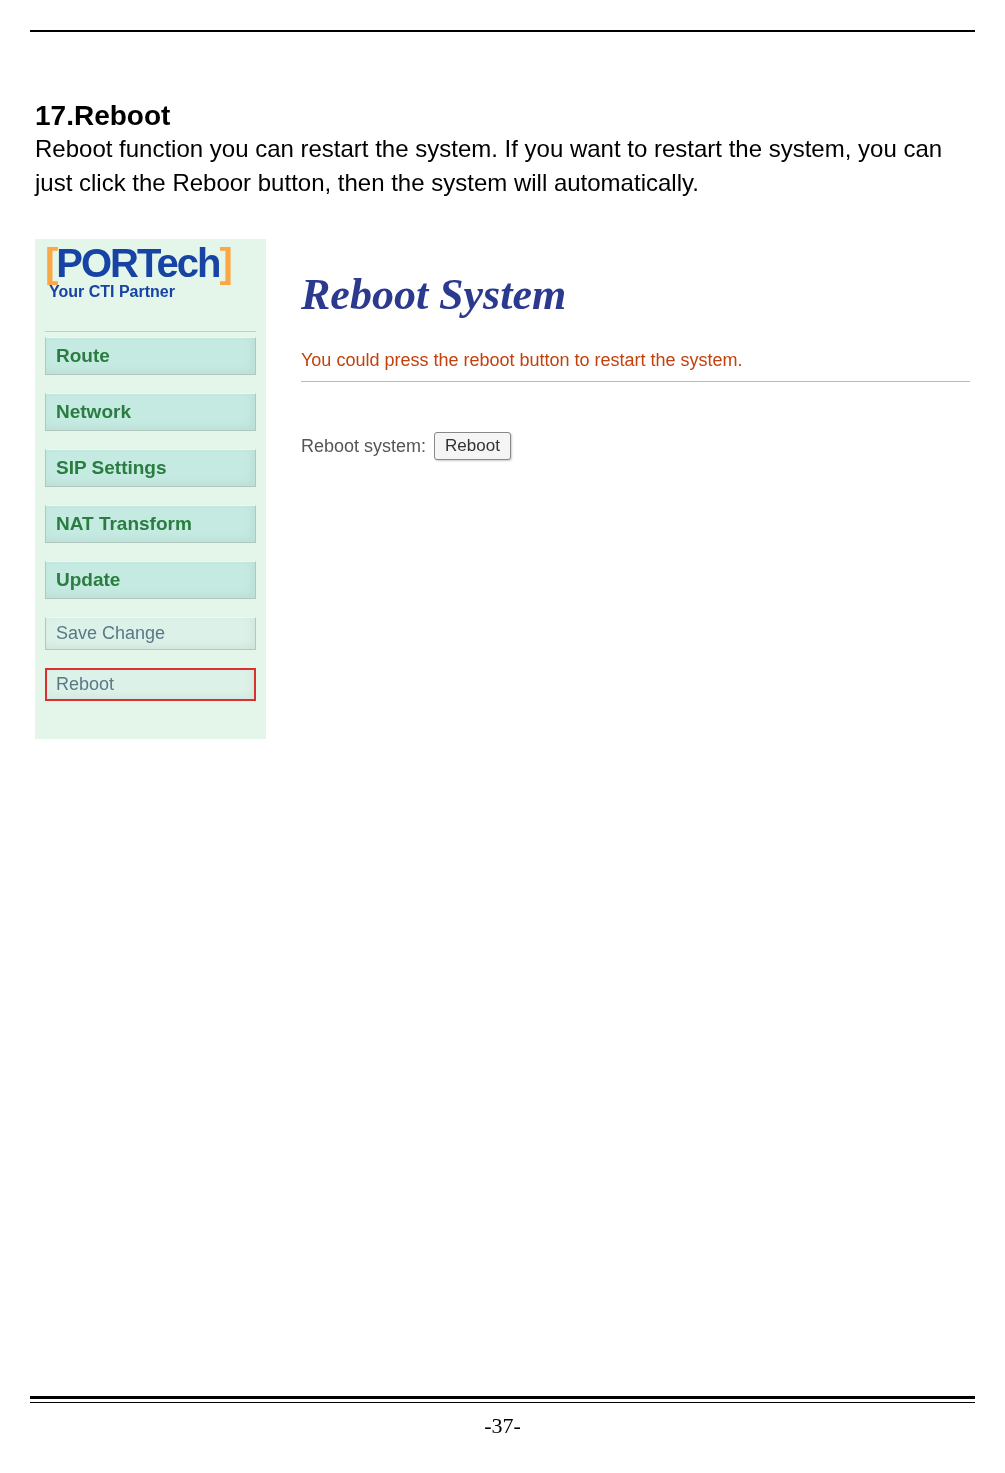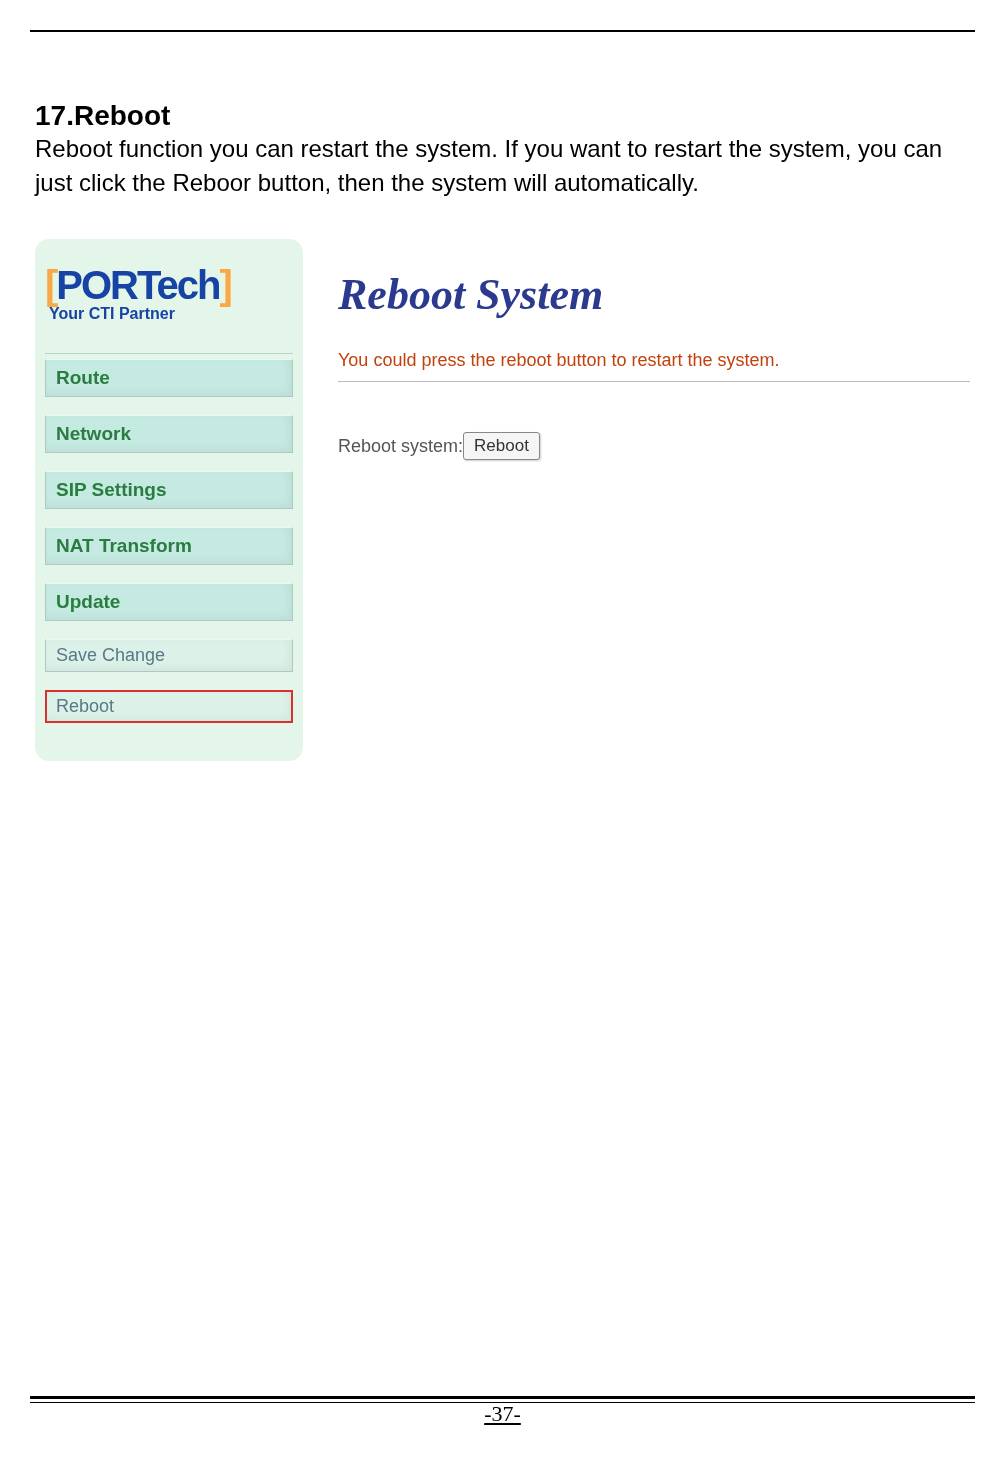--- a/index.html
+++ b/index.html
@@ -35,24 +35,23 @@
     .description {
       font-size: 24px;
       line-height: 1.4;
       margin-bottom: 40px;
     }
     .screenshot-container {
       display: flex;
       align-items: flex-start;
     }
     .sidebar {
-      width: 268px;
+      width: 231px;
       background: #e3f6e9;
-      padding: 24px 0 20px 0;
-      border-radius: 14px;
+      padding: 2px 0 20px 0;
     }
     .logo-area {
       padding: 0 10px 30px 10px;
     }
     .logo-main {
       font-family: Arial, sans-serif;
       font-size: 40px;
       font-weight: bold;
       color: #1643a4;
       letter-spacing: -2px;
@@ -119,20 +118,21 @@
       border-bottom: 1px solid #bbb;
       margin-bottom: 50px;
     }
     .reboot-row {
       font-size: 18px;
       color: #555;
       display: flex;
       align-items: center;
     }
     .reboot-label {
+      margin-right: 8px;
     }
     .reboot-button {
       background: #f5f5f5;
       border: 1px solid #888;
       border-radius: 3px;
       padding: 3px 10px;
       font-size: 17px;
       color: #333;
       cursor: pointer;
       box-shadow: 1px 1px 2px rgba(0,0,0,0.2);
@@ -147,26 +147,25 @@
       height: 3px;
       background: #000;
       margin-bottom: 3px;
     }
     .pbb2 {
       height: 1px;
       background: #000;
     }
     .page-number {
       position: absolute;
-      bottom: 46px;
+      bottom: 34px;
       width: 100%;
       text-align: center;
       font-size: 22px;
       font-family: 'Times New Roman', serif;
-      text-decoration: underline;
     }
   </style>
 </head>
 <body>
 
 <div class="page-border-top"></div>
 
 <div class="content-area">
   <h2 class="section-heading">17.Reboot</h2>
   <p class="description">Reboot function you can restart the system. If you want to restart the system, you can just click the Reboor button, then the system will automatically.</p>

